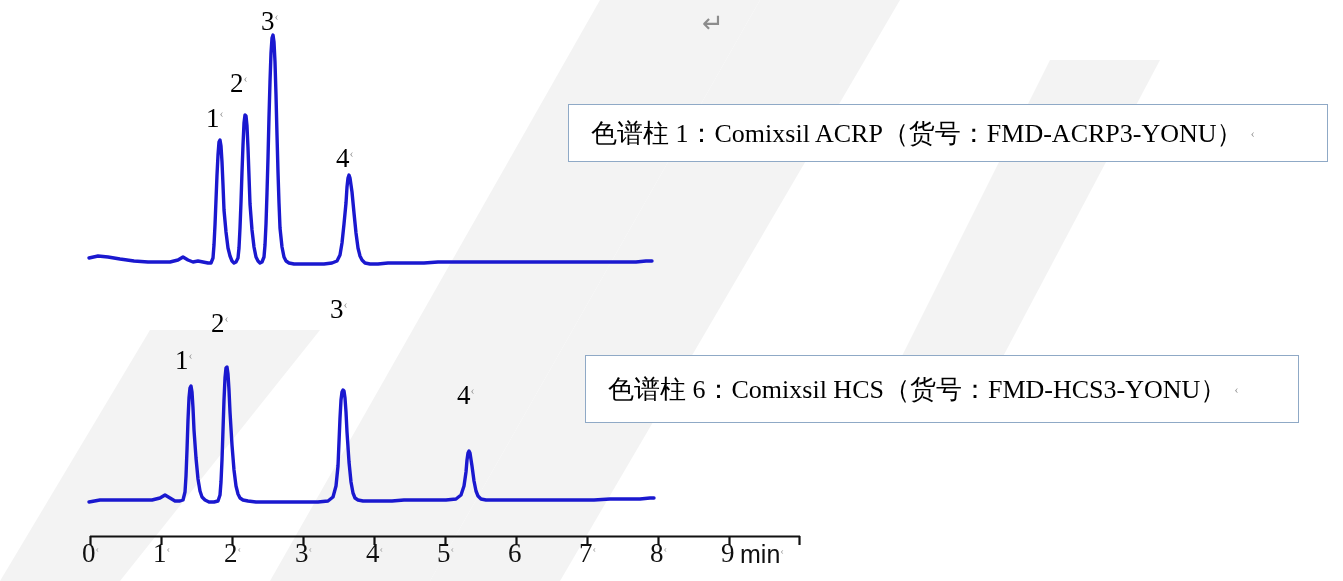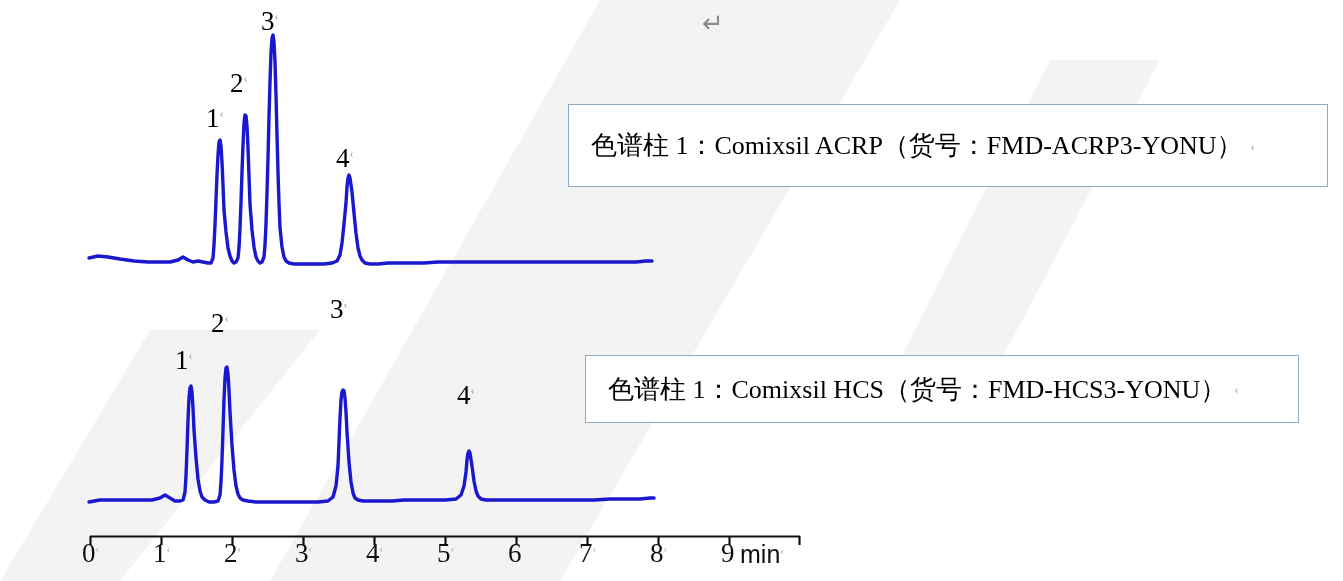--- a/index.html
+++ b/index.html
@@ -99,21 +99,21 @@
     letter-spacing: 0px;
     color: #000000;
     white-space: nowrap;
     padding-left: 22px;
   }
 
   #box-1 {
     left: 568px;
     top: 104px;
     width: 760px;
-    height: 83px;
+    height: 58px;
   }
   #box-2 {
     left: 585px;
     top: 355px;
     width: 714px;
     height: 68px;
   }
 
   #return-mark {
     position: absolute;
@@ -215,17 +215,17 @@
   <div class="axis-unit" style="left:740px; top:542px;"><span>min</span><span class="fmt">‹</span></div>
 
 </div>
 
 <div class="callout-box" id="box-1">
   <span class="callout-text">色谱柱 1：Comixsil ACRP（货号：FMD-ACRP3-YONU）</span>
   <span class="fmt" style="font-size:13px;color:#9a9a9a;vertical-align:super;padding-left:8px;">‹</span>
 </div>
 
 <div class="callout-box" id="box-2">
-  <span class="callout-text">色谱柱 1：Comixsil HCS（货号：FMD-HCS3-YONU）</span>
+  <span class="callout-text">色谱柱 6：Comixsil HCS（货号：FMD-HCS3-YONU）</span>
   <span class="fmt" style="font-size:13px;color:#9a9a9a;vertical-align:super;padding-left:8px;">‹</span>
 </div>
 
 <div id="return-mark">↵</div>
 
 </body></html>

